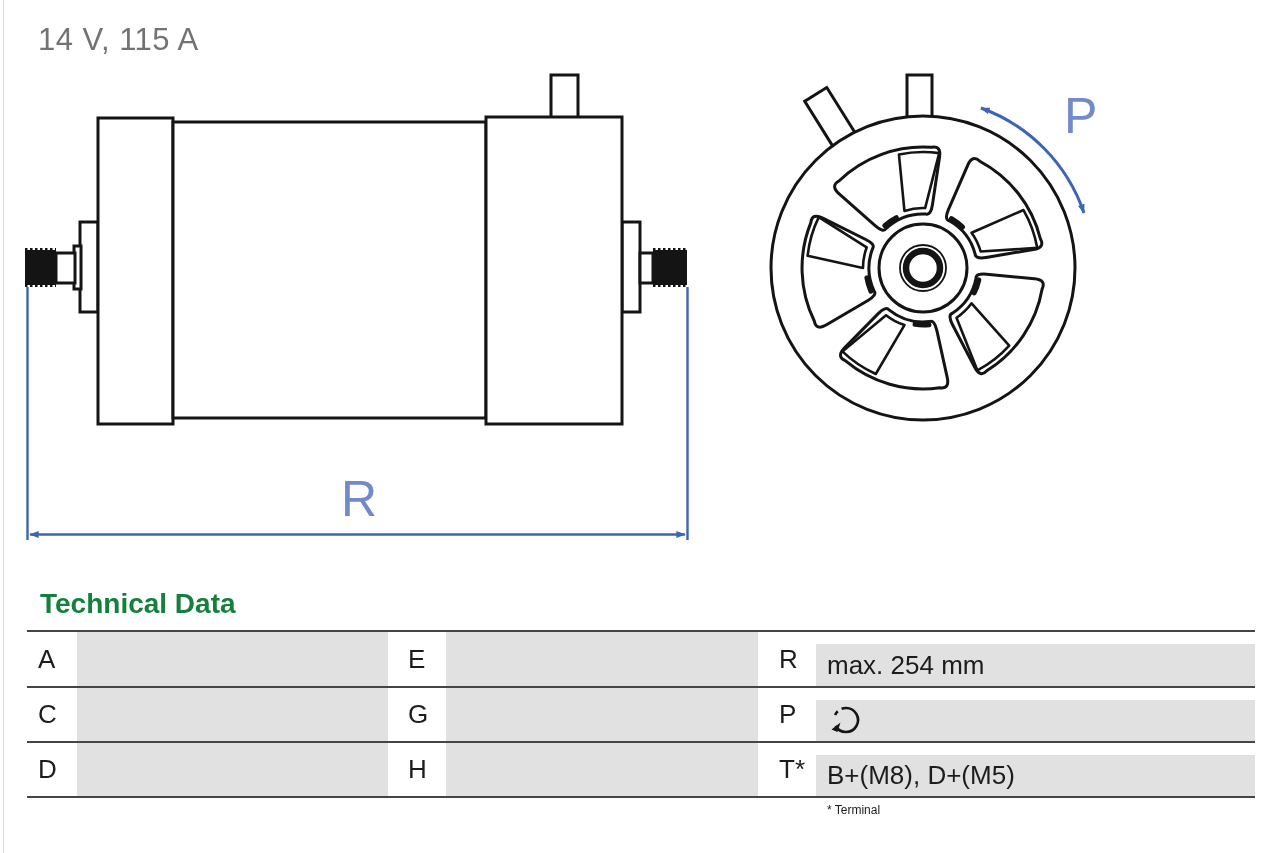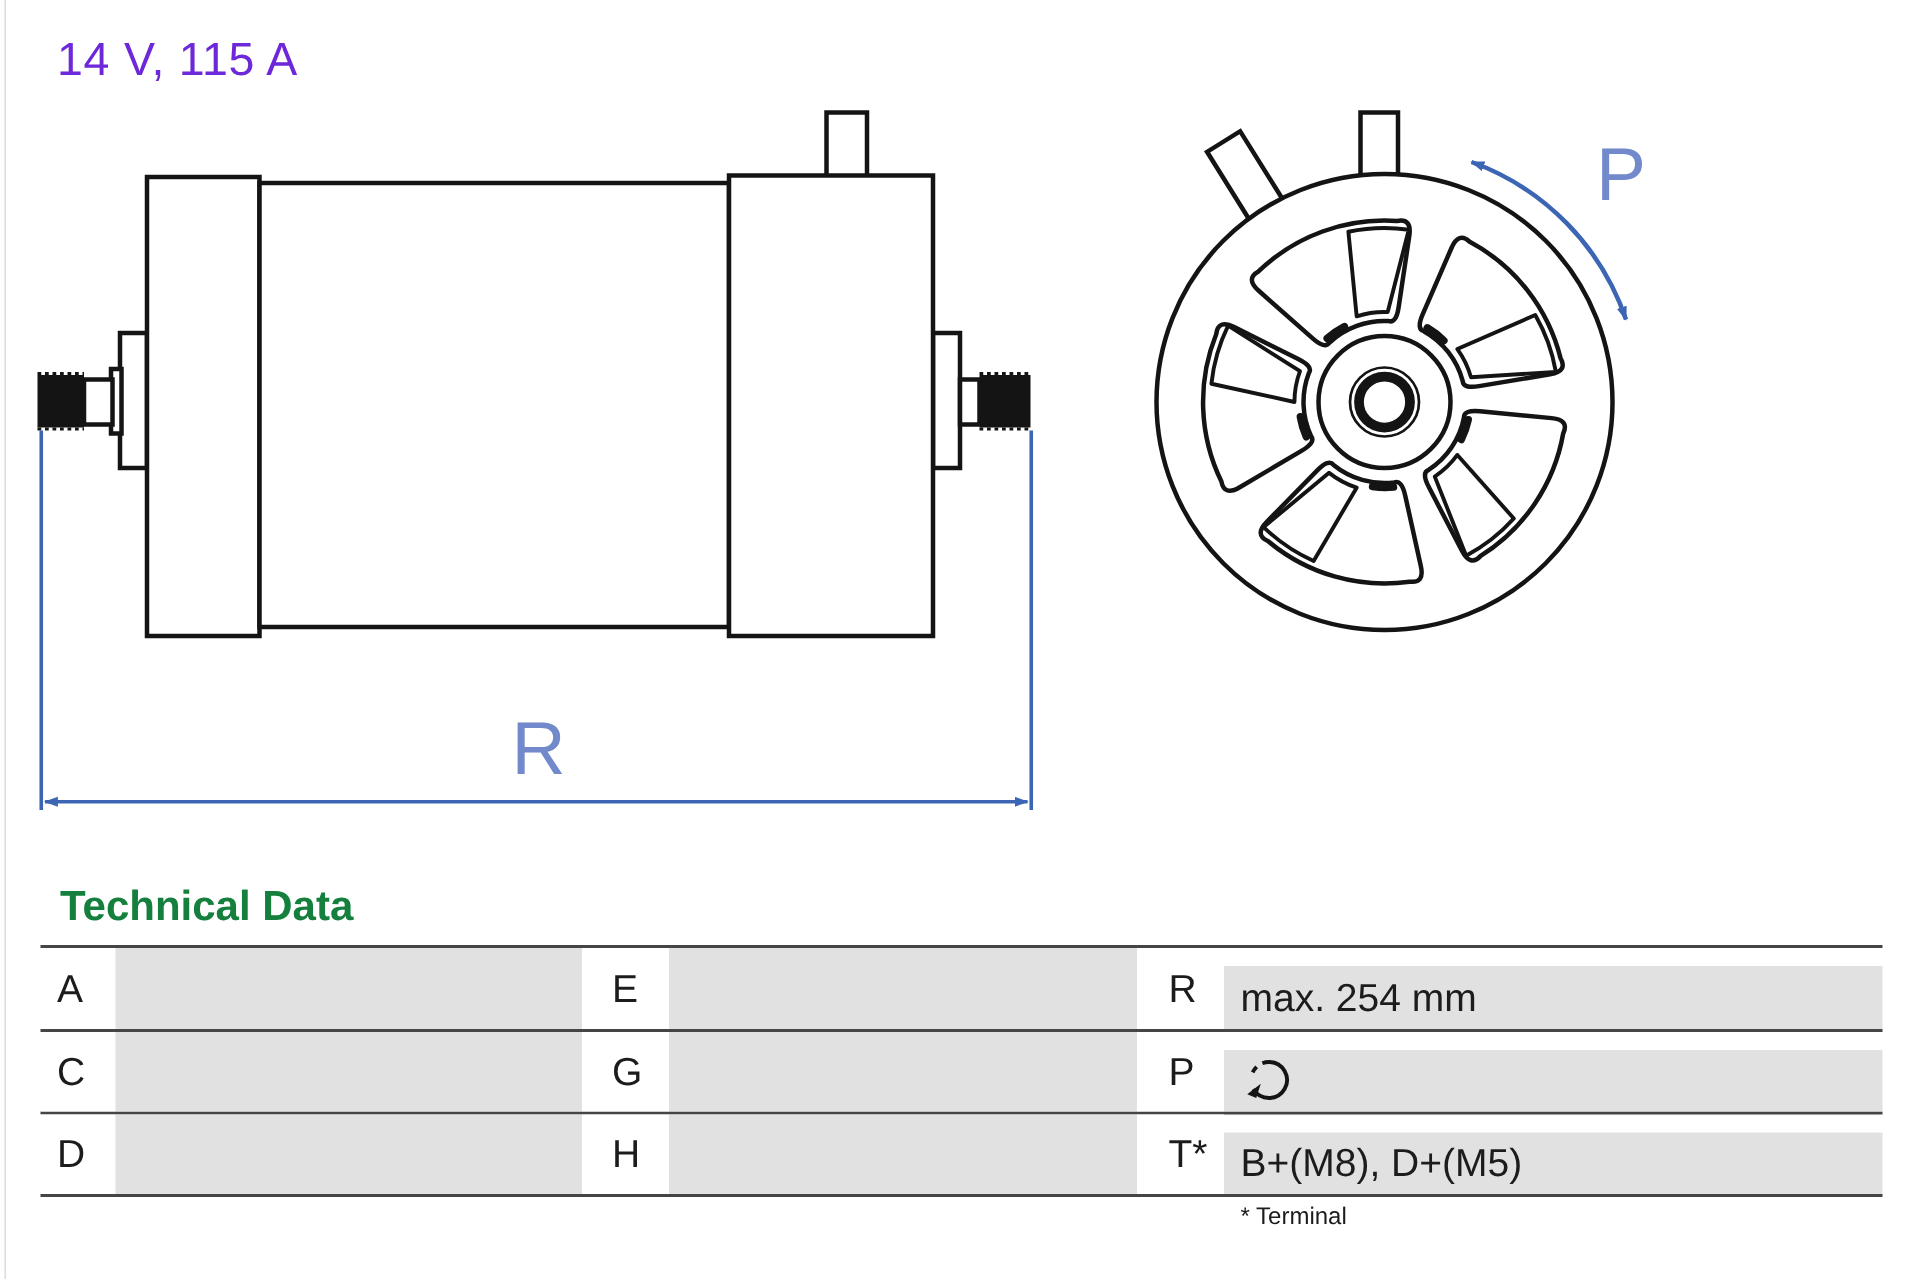--- a/index.html
+++ b/index.html
@@ -2,21 +2,21 @@
 <html><head>
 <meta charset="utf-8">
 <style>
   html,body{margin:0;padding:0;background:#ffffff;}
   #stage{
     position:relative;width:1280px;height:853px;background:#ffffff;
     font-family:"Liberation Sans", sans-serif;color:#1c1c1c;overflow:hidden;
   }
   .page-edge{position:absolute;left:3px;top:0;width:1px;height:853px;background:#dcdcdc;}
   .title{
-    position:absolute;left:38px;top:22px;font-size:31px;letter-spacing:.5px;color:#6d28d9;
+    position:absolute;left:38px;top:22px;font-size:31px;letter-spacing:.5px;color:#737373;
   }
   .tech-heading{
     position:absolute;left:40px;top:588px;font-size:28px;font-weight:bold;color:#15803d;
   }
   .drawing-svg{position:absolute;left:0;top:0;}
   
   .tech-table{
     position:absolute;left:27px;top:630px;width:1228px;
     border-top:2px solid #454545;font-size:26px;
   }
@@ -26,21 +26,21 @@
   .t-row.r2{height:53px;}
   .t-row.r3{height:53px;}
   .cell{display:flex;align-items:center;}
   .cell.key1{padding-left:11px;background:#ffffff;}
   .cell.key2{padding-left:20px;background:#ffffff;}
   .cell.key3{padding-left:21px;background:#ffffff;}
   .cell.val{background:#e1e1e1;}
   .cell.val3{background:#e1e1e1;padding-left:11px;margin-top:12px;}
   .rot-icon{margin-left:0;display:block;}
   .footnote{
-    position:absolute;left:827px;top:803px;font-size:16px;color:#1c1c1c;
+    position:absolute;left:827px;top:803px;font-size:12px;color:#1c1c1c;
   }
 </style>
 </head>
 <body>
 
 <div id="stage">
 
   <div class="page-edge"></div>
 
   <div class="title">14 V, 115 A</div>

